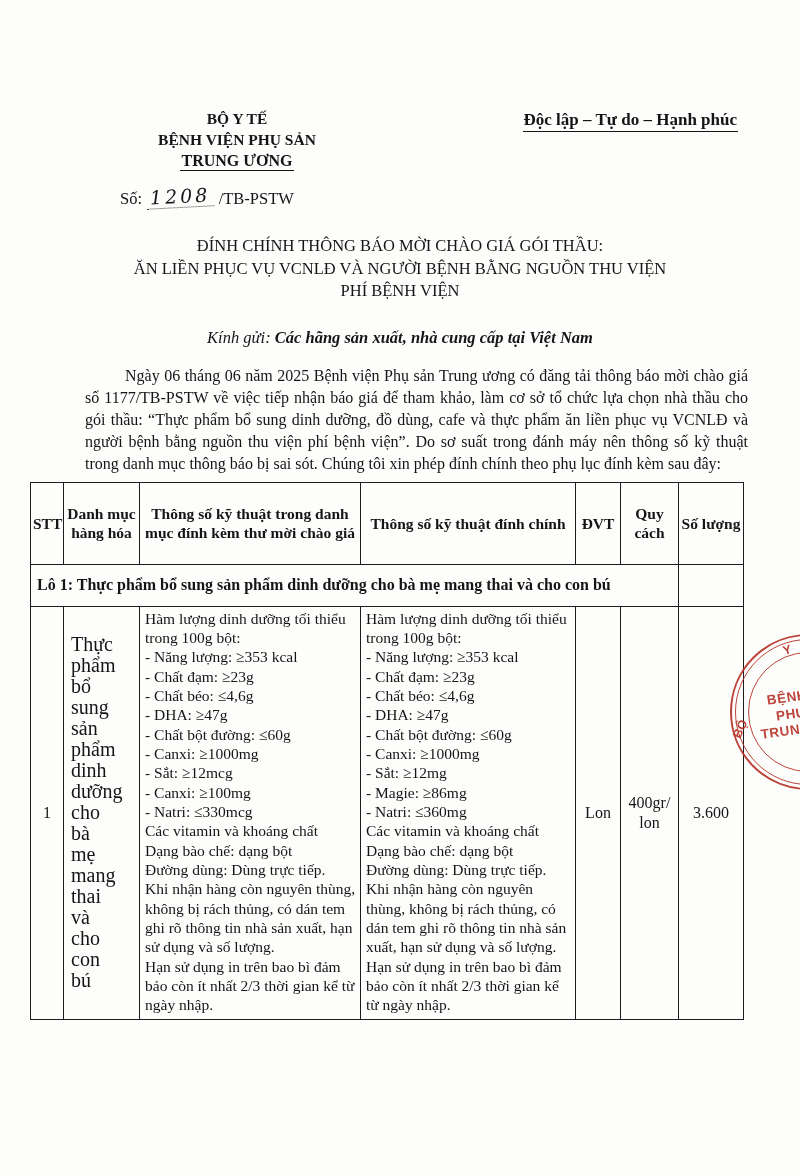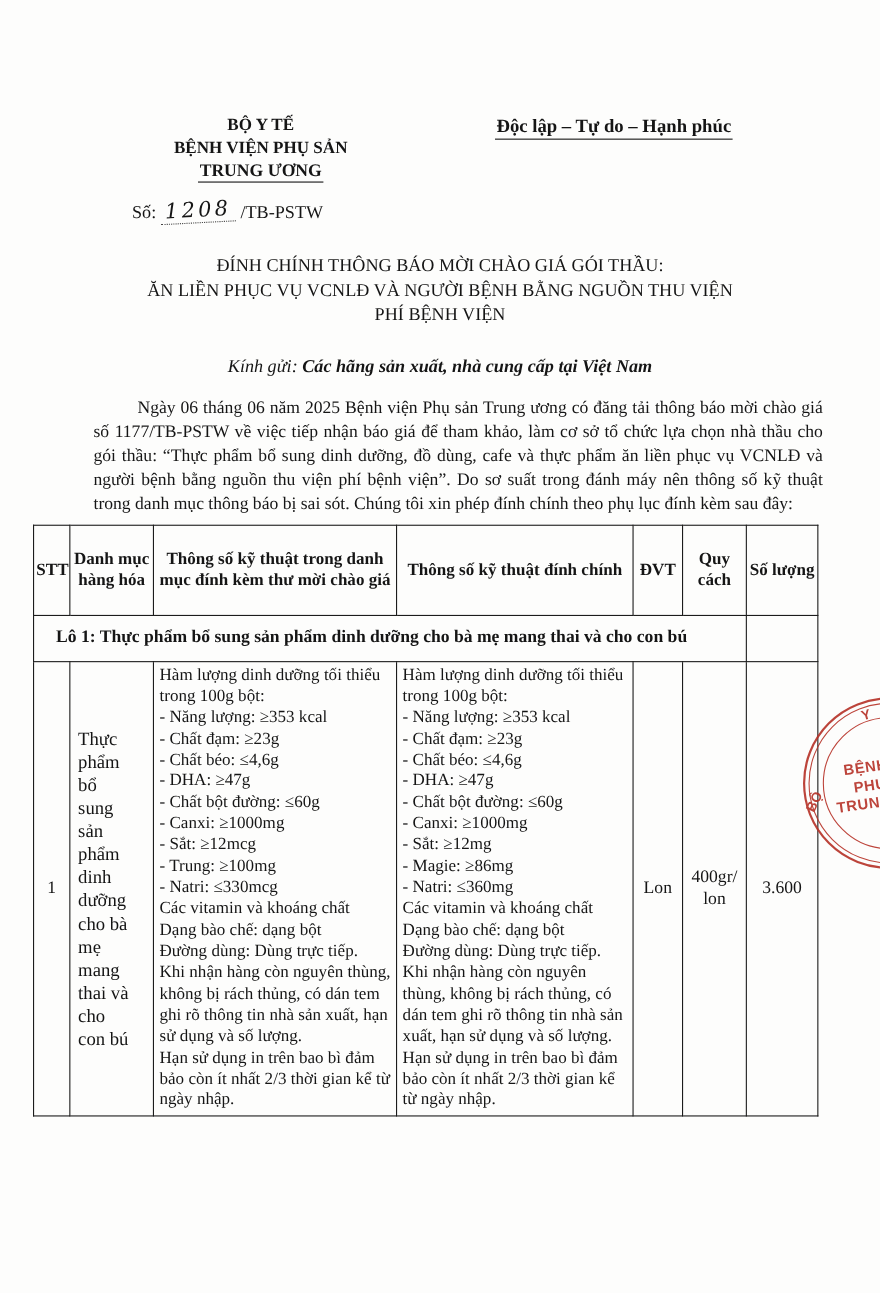--- a/index.html
+++ b/index.html
@@ -8,40 +8,40 @@
     position: relative;
     width: 800px;
     height: 1175px;
     margin: 0 auto;
     background: #fdfdfc;
     color: #151515;
     font-family: "Liberation Serif", "DejaVu Serif", serif;
     overflow: hidden;
   }
   
-  .header-row { display: flex; padding-top: 76px; margin-top: 27px; }
+  .header-row { display: flex; padding-top: 108px; }
   .hdr-left  { width: 282px; margin-left: 96px; text-align: center; }
   .hdr-right { width: 360px; margin-left: 0px; text-align: center; }
   .hdr-left .l1 { font-weight: bold; font-size: 15.5px; line-height: 21px; }
   .hdr-left .l2 { font-weight: bold; font-size: 15.5px; line-height: 21px; }
   .hdr-left .l3 { font-weight: bold; font-size: 16px; line-height: 22px; }
   .hdr-left .l3 span { border-bottom: 1.6px solid #151515; padding: 0 2px 1px 2px; }
   .so-line { margin-top: 14px; font-size: 16.5px; text-align: left; padding-left: 24px; }
   .handwritten {
     display: inline-block;
     font-family: "DejaVu Serif", serif;
     font-style: italic;
     font-size: 19px;
     letter-spacing: 3px;
     border-bottom: 1.5px dotted #444;
     padding: 0 4px;
     transform: rotate(-3deg) translateY(-1px);
   }
   .hdr-right .n1 { font-weight: bold; font-size: 16.5px; line-height: 22px; }
-  .hdr-right .n2 { font-weight: bold; font-size: 17px; line-height: 24px; }
+  .hdr-right .n2 { font-weight: bold; font-size: 17px; line-height: 24px; text-align: right; }
   .hdr-right .n2 span { border-bottom: 1.7px solid #151515; padding: 0 1px 2px 1px; }
   .dateline { margin-top: 18px; font-style: italic; font-weight: bold; font-size: 16px; }
   
   .doc-title { margin: 26px auto 0 auto; width: 680px; text-align: center;
                font-weight: normal; font-size: 16.5px; line-height: 22.5px; }
   
   .salutation { margin-top: 25px; text-align: center; font-size: 16.5px; font-style: italic; }
   .salutation .bold { font-weight: bold; }
   
   .body-par {
@@ -60,23 +60,23 @@
     border-collapse: collapse;
     table-layout: fixed;
   }
   table.spec th, table.spec td {
     border: 1.6px solid #1c1c1c;
     vertical-align: middle;
     overflow: hidden;
   }
   th.hcell { font-weight: bold; font-size: 15.5px; line-height: 19px;
              text-align: center; height: 82px; padding: 2px; }
-  td.lot-cell { font-weight: bold; font-size: 16px; height: 42px; padding-left: 20px; }
+  td.lot-cell { font-weight: bold; font-size: 16px; height: 42px; padding-left: 6px; }
   td.stt-cell { text-align: center; font-size: 16px; }
-  td.cat-cell { font-size: 17px; line-height: 21px; padding: 4px 20px 4px 7px; }
+  td.cat-cell { font-size: 20px; line-height: 21px; padding: 4px 20px 4px 7px; }
   td.spec-cell { vertical-align: top; font-size: 15.5px; line-height: 19.35px;
                  padding: 2px 2px 4px 5px; }
   td.unit-cell, td.qty-cell, td.pack-cell { text-align: center; font-size: 16px; line-height: 20px; }
   
   .stamp {
     position: absolute;
     left: 730px; top: 634px;
     width: 156px; height: 156px;
     color: #b63127;
     opacity: 0.9;
@@ -162,21 +162,21 @@
         <td class="cat-cell">Thực phẩm bổ sung sản phẩm dinh dưỡng cho bà mẹ mang thai và cho con bú</td>
         <td class="spec-cell">
             <div>Hàm lượng dinh dưỡng tối thiểu trong 100g bột:</div>
             <div>- Năng lượng: ≥353 kcal</div>
             <div>- Chất đạm: ≥23g</div>
             <div>- Chất béo: ≤4,6g</div>
             <div>- DHA: ≥47g</div>
             <div>- Chất bột đường: ≤60g</div>
             <div>- Canxi: ≥1000mg</div>
             <div>- Sắt: ≥12mcg</div>
-            <div>- Trung: ≥100mg</div>
+            <div>- Canxi: ≥100mg</div>
             <div>- Natri: ≤330mcg</div>
             <div>Các vitamin và khoáng chất</div>
             <div>Dạng bào chế: dạng bột</div>
             <div>Đường dùng: Dùng trực tiếp.</div>
             <div>Khi nhận hàng còn nguyên thùng, không bị rách thủng, có dán tem ghi rõ thông tin nhà sản xuất, hạn sử dụng và số lượng.</div>
             <div>Hạn sử dụng in trên bao bì đảm bảo còn ít nhất 2/3 thời gian kể từ ngày nhập.</div>
           </td>
         <td class="spec-cell">
             <div>Hàm lượng dinh dưỡng tối thiểu trong 100g bột:</div>
             <div>- Năng lượng: ≥353 kcal</div>

